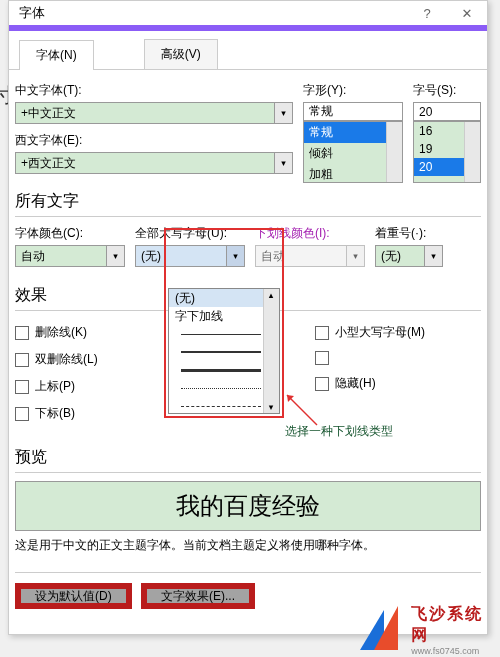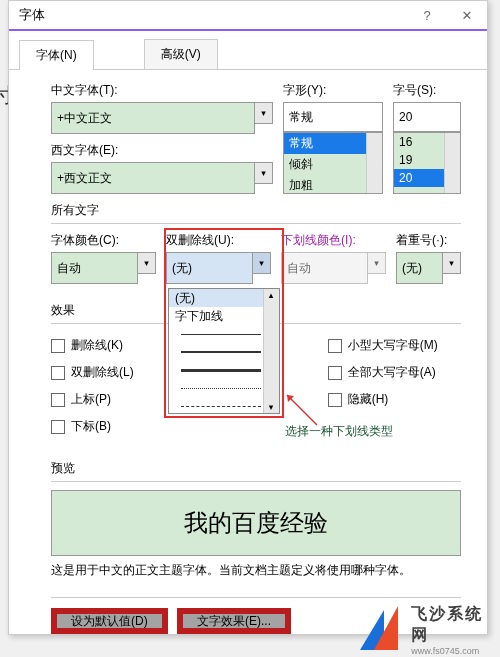--- a/index.html
+++ b/index.html
@@ -1,59 +1,59 @@
 <!DOCTYPE html>
 <html><head>
 <meta charset="utf-8">
 <style>
 * { box-sizing: border-box; font-family: "Microsoft YaHei", SimSun, sans-serif; }
 body { margin: 0; background: #f0f0f0; width: 500px; height: 657px; position: relative; overflow: hidden; }
 .dialog { position: absolute; left: 8px; top: 0; width: 480px; height: 635px; background: #fff; border: 1px solid #ccc; box-shadow: 2px 2px 6px rgba(0,0,0,0.2); }
-.titlebar { height: 30px; display: flex; align-items: center; padding-left: 10px; font-size: 13px; background: #fff; border-bottom: 2px solid #8b5cf6; justify-content: space-between; }
+.titlebar { height: 30px; display: flex; align-items: center; padding-left: 10px; font-size: 13px; background: #fff; border-bottom: 6px solid #8b5cf6; justify-content: space-between; }
 .titlebar .sp { flex: 1; }
 .titlebar .btn { width: 40px; height: 30px; display: flex; align-items: center; justify-content: center; font-size: 13px; color: #666; }
 .tabs { display: flex; padding: 8px 10px 0 10px; border-bottom: 1px solid #ccc; gap: 48px; }
 .tab { padding: 6px 16px; font-size: 12px; border: 1px solid #ccc; border-bottom: none; margin-right: 2px; background: #f5f5f5; position: relative; }
 .tab.active { background: #fff; top: 1px; }
-.panel { padding: 12px 26px; font-size: 12px; margin-left: 16px; }
+.panel { padding: 12px 6px; font-size: 12px; }
 .row { display: flex; gap: 10px; margin-bottom: 6px; }
 .col { display: flex; flex-direction: column; }
 .lbl { font-size: 12px; margin-bottom: 3px; }
 .cmb { display: flex; }
-.cmb-input { flex: 1; height: 32px; border: 1px solid #999; background: #d4ead4; padding: 0 5px; font-size: 12px; display: flex; align-items: center; }
+.cmb-input { flex: 1; height: 22px; border: 1px solid #999; background: #d4ead4; padding: 0 5px; font-size: 12px; display: flex; align-items: center; }
 .cmb-btn { width: 18px; height: 22px; border: 1px solid #999; border-left: none; background: #e8e8e8; display: flex; align-items: center; justify-content: center; font-size: 9px; }
 .listbox { border: 1px solid #999; background: #d4ead4; height: 62px; overflow: hidden; position: relative; }
 .listbox .item { padding: 2px 5px; font-size: 12px; }
 .listbox .item.sel { background: #1a7ae8; color: #fff; }
 .listbox .scroll { position: absolute; right: 0; top: 0; width: 16px; height: 100%; background: #e8e8e8; border-left: 1px solid #ccc; }
-.section-lbl { font-size: 12px; margin: 8px 0 4px 0; }
+.section-lbl { font-size: 16px; margin: 8px 0 4px 0; }
 .groupline { border-top: 1px solid #ccc; margin: 4px 0 8px 0; }
 .redbox { border: 2px solid #e03030; position: absolute; }
 .dropdown { position: absolute; background: #fff; border: 1px solid #888; font-size: 12px; }
 .dropdown .dd-item { padding: 2px 6px; height: 18px; display: flex; align-items: center; }
 .dropdown .dd-item.hl { background: #d4e4f4; }
 .dropdown .dd-scroll { position: absolute; right: 0; top: 0; width: 16px; height: 100%; background: #e8e8e8; border-left: 1px solid #ccc; }
 .dd-arrow { position: absolute; right: 1px; width: 14px; font-size: 9px; text-align: center; }
 .line-style { border-top: 1px solid #333; margin: 4px 6px; }
 .line-style.thick { border-top-width: 2px; }
 .line-style.thicker { border-top-width: 3px; }
 .line-style.dotted { border-top: 1px dotted #333; }
 .line-style.dashed { border-top: 1px dashed #333; }
 .chk-row { display: flex; align-items: center; gap: 6px; margin: 5px 0; font-size: 12px; }
 .chk { width: 14px; height: 14px; border: 1px solid #666; background: #fff; }
-.preview { border: 1px solid #999; background: #d4ead4; height: 66px; display: flex; align-items: center; justify-content: center; font-family: SimSun; font-size: 24px; margin: 6px 0; }
+.preview { border: 1px solid #999; background: #d4ead4; height: 50px; display: flex; align-items: center; justify-content: center; font-family: SimSun; font-size: 24px; margin: 6px 0; }
 .btmbtn { height: 26px; padding: 0 14px; border: 6px solid #b91c1c; background: #a3a3a3; font-size: 12px; display: inline-flex; align-items: center; margin-right: 6px; text-align: center; }
 .annotation { position: absolute; color: #14532d; font-size: 12px; }
 .arrow { position: absolute; }
 .logo { position: absolute; right: 0; bottom: 0; width: 140px; height: 55px; display: flex; align-items: center; }
 .logo-mark { width: 48px; height: 48px; position: relative; }
 .logo-tri1 { position: absolute; left: 0; top: 4px; width: 0; height: 0; border-left: 24px solid transparent; border-bottom: 40px solid #1a6ed8; }
 .logo-tri2 { position: absolute; left: 14px; top: 0; width: 0; height: 0; border-left: 24px solid transparent; border-bottom: 44px solid #e84c2b; }
 .logo-text { display: flex; flex-direction: column; margin-left: 4px; }
-.logo-text .cn { font-size: 16px; font-weight: bold; letter-spacing: 2px; color: #404040; }
+.logo-text .cn { font-size: 16px; font-weight: bold; letter-spacing: 2px; color: #b91c1c; }
 .logo-text .url { font-size: 9px; color: #888; }
 .bg-char { position: absolute; left: -4px; top: 82px; font-size: 20px; color: #333; font-family: SimSun; }
 </style>
 </head>
 <body>
 
 <div class="bg-char">寸</div>
 
 <div class="dialog">
   <div class="titlebar">
@@ -112,21 +112,21 @@
 
     <div class="row">
       <div class="col" style="width:110px">
         <span class="lbl">字体颜色(C):</span>
         <div class="cmb">
           <div class="cmb-input">自动</div>
           <div class="cmb-btn">▾</div>
         </div>
       </div>
       <div class="col" style="width:110px">
-        <span class="lbl">双删除线(U):</span>
+        <span class="lbl">全部大写字母(U):</span>
         <div class="cmb">
           <div class="cmb-input" style="background:#d4e4f4">(无)</div>
           <div class="cmb-btn" style="background:#c4d4e8">▾</div>
         </div>
       </div>
       <div class="col" style="width:110px">
         <span class="lbl" style="color:#a21caf">下划线颜色(I):</span>
         <div class="cmb" style="opacity:0.6">
           <div class="cmb-input" style="background:#eee">自动</div>
           <div class="cmb-btn">▾</div>
@@ -163,21 +163,20 @@
             <span>下标(B)</span>
           </div>
       </div>
       <div class="col" style="width:160px;margin-left:120px">
         <div class="chk-row">
             <div class="chk"></div>
             <span>小型大写字母(M)</span>
           </div>
         <div class="chk-row">
             <div class="chk"></div>
-            <span>全部大写字母(A)</span>
           </div>
         <div class="chk-row">
             <div class="chk"></div>
             <span>隐藏(H)</span>
           </div>
       </div>
     </div>
 
     <div class="section-lbl" style="margin-top:20px">预览</div>
     <div class="groupline"></div>

